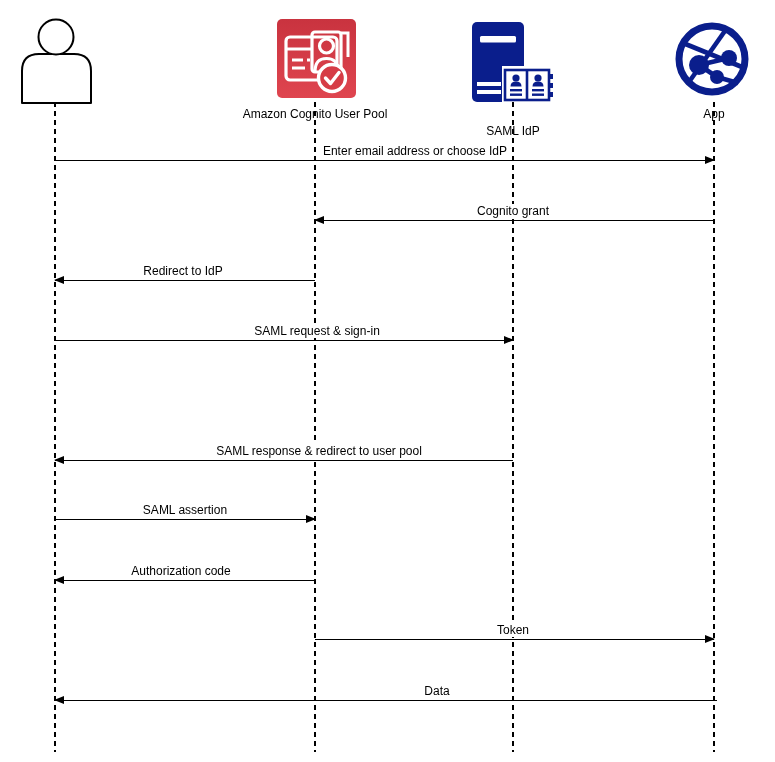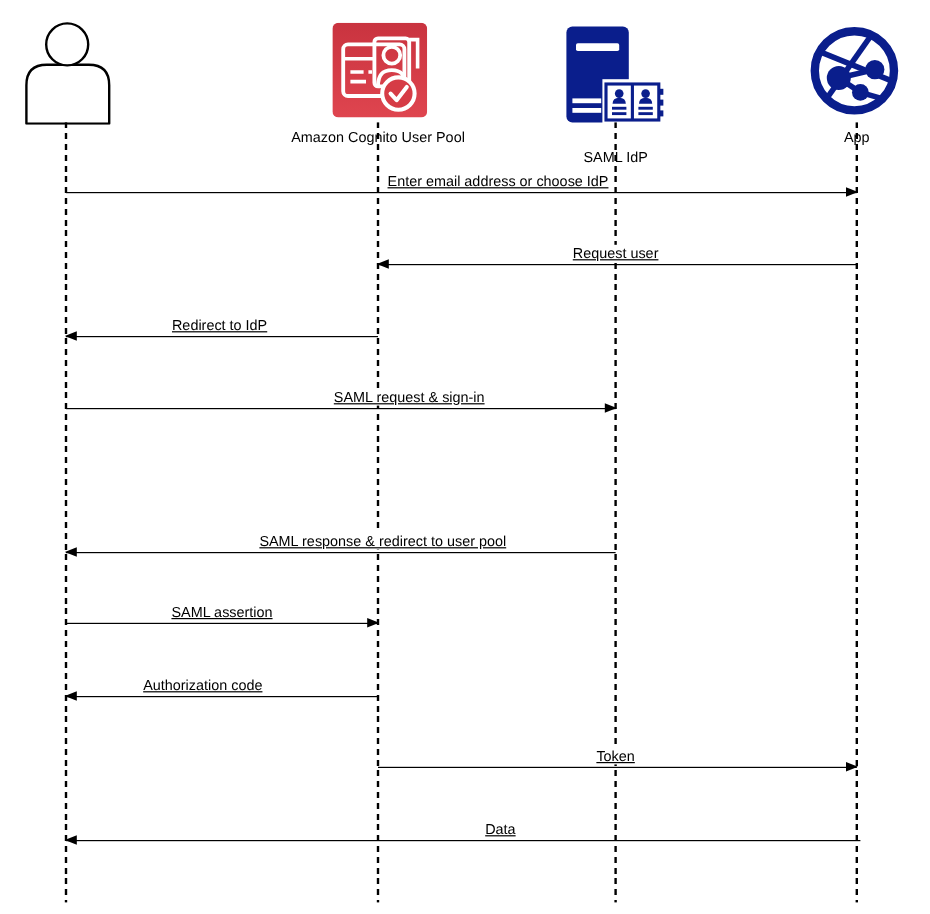--- a/index.html
+++ b/index.html
@@ -17,21 +17,21 @@
     background:repeating-linear-gradient(to bottom,#000 0 5px,transparent 5px 9px);
   }
   .message{position:absolute;height:0;}
   .msg-line{position:absolute;left:0;right:0;top:0;height:1.4px;background:#000;}
   .arrowhead{position:absolute;width:0;height:0;top:-3.6px;
     border-top:4.2px solid transparent;border-bottom:4.2px solid transparent;}
   .dir-right .arrowhead{right:-1px;border-left:10px solid #000;}
   .dir-left  .arrowhead{left:-1px;border-right:10px solid #000;}
   .msg-label{
     position:absolute;bottom:2px;transform:translateX(-50%);
-    font-size:12px;line-height:14px;background:#fff;padding:0 3px;white-space:nowrap;text-decoration:underline;
+    font-size:12px;line-height:14px;background:#fff;padding:0 3px;white-space:nowrap;
   }
 </style>
 </head>
 <body>
 
 <div class="canvas">
 
   <div class="actor-icon" style="left:19px;top:17px;width:74px;height:87px;">
     <svg width="74" height="87" viewBox="0 0 74 87">
       <path d="M3,86 L3,54 Q3,37 20,37 L55,37 Q72,37 72,54 L72,86 Z" fill="#ffffff" stroke="#000000" stroke-width="2" stroke-linejoin="round"></path>
@@ -117,58 +117,58 @@
 
   <div class="message dir-right" style="left:55px;top:160px;width:659px;">
     <div class="msg-line"></div>
     <div class="arrowhead"></div>
     <span class="msg-label" style="left:360px;">Enter email address or choose IdP</span>
   </div>
 
   <div class="message dir-left" style="left:315px;top:220px;width:399px;">
     <div class="msg-line"></div>
     <div class="arrowhead"></div>
-    <span class="msg-label" style="left:198px;">Request user</span>
+    <span class="msg-label" style="left:198px;">Cognito grant</span>
   </div>
 
   <div class="message dir-left" style="left:55px;top:280px;width:260px;">
     <div class="msg-line"></div>
     <div class="arrowhead"></div>
     <span class="msg-label" style="left:128px;">Redirect to IdP</span>
   </div>
 
   <div class="message dir-right" style="left:55px;top:340px;width:458px;">
     <div class="msg-line"></div>
     <div class="arrowhead"></div>
-    <span class="msg-label" style="left:262px;margin-left:24px;">SAML request &amp; sign-in</span>
+    <span class="msg-label" style="left:262px;">SAML request &amp; sign-in</span>
   </div>
 
   <div class="message dir-left" style="left:55px;top:460px;width:458px;">
     <div class="msg-line"></div>
     <div class="arrowhead"></div>
     <span class="msg-label" style="left:264px;text-align:right;">SAML response &amp; redirect to user pool</span>
   </div>
 
   <div class="message dir-right" style="left:55px;top:519px;width:260px;">
     <div class="msg-line"></div>
     <div class="arrowhead"></div>
     <span class="msg-label" style="left:130px;">SAML assertion</span>
   </div>
 
   <div class="message dir-left" style="left:55px;top:580px;width:260px;">
     <div class="msg-line"></div>
     <div class="arrowhead"></div>
-    <span class="msg-label" style="left:114px;">Authorization code</span>
+    <span class="msg-label" style="left:126px;">Authorization code</span>
   </div>
 
   <div class="message dir-right" style="left:315px;top:639px;width:399px;">
     <div class="msg-line"></div>
     <div class="arrowhead"></div>
     <span class="msg-label" style="left:198px;margin-top:16px;">Token</span>
   </div>
 
   <div class="message dir-left" style="left:55px;top:700px;width:662px;">
     <div class="msg-line"></div>
     <div class="arrowhead"></div>
-    <span class="msg-label" style="left:362px;margin-top:23px;">Data</span>
+    <span class="msg-label" style="left:382px;margin-top:23px;">Data</span>
   </div>
 
 </div>
 
 </body></html>

